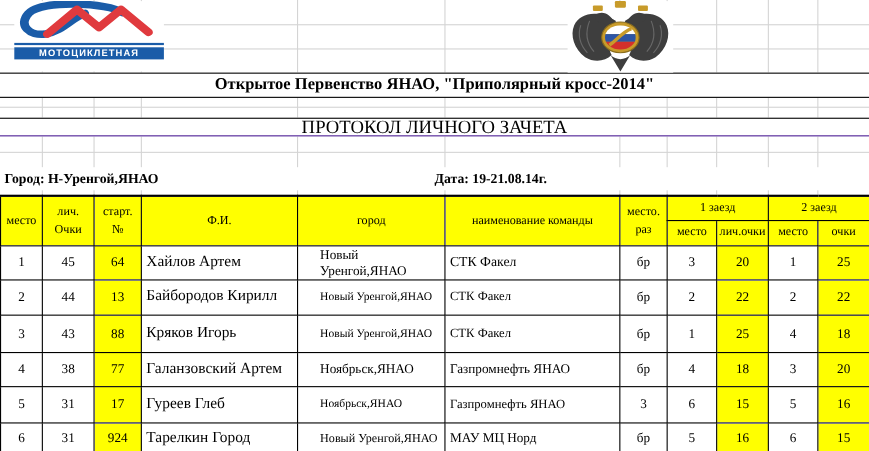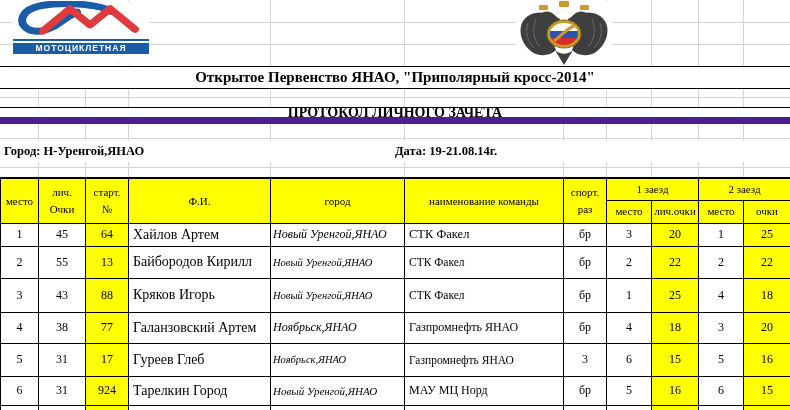--- a/index.html
+++ b/index.html
@@ -16,36 +16,36 @@
   .mfr-bar1{position:absolute;left:0;top:42px;width:136px;height:11px;background:var(--logo-blue);
             color:#fff;font:bold 8.5px/11px "Liberation Sans",sans-serif;text-align:center;letter-spacing:1px;}
   .mfr-bar2{position:absolute;left:0;top:54px;width:136px;height:10px;background:var(--logo-red);
             color:#fff;font:bold 7.5px/10px "Liberation Sans",sans-serif;text-align:center;letter-spacing:1px;}
   .eagle{position:absolute;left:516px;top:1px;width:96px;height:65px;background:#fff;z-index:3;}
   
   .row-banner{position:absolute;left:0;width:790px;background:#fff;display:flex;align-items:center;
               justify-content:center;z-index:2;}
   .title-row{top:66px;height:23px;border-top:1px solid #000;border-bottom:1px solid #000;
              font-weight:bold;font-size:15px;}
-  .subtitle-row{top:107px;height:17px;border-top:1px solid #000;border-bottom:7px solid #4c1d95;
-                font-weight:bold;font-size:14px;}
-  .info-row{position:absolute;left:0;top:141px;width:790px;height:21px;background:#fff;display:flex;
+  .subtitle-row{top:107px;height:17px;border-top:1px solid #000;border-bottom:1px solid #4c1d95;
+                font-weight:normal;font-size:17px;}
+  .info-row{position:absolute;left:0;top:152px;width:790px;height:21px;background:#fff;display:flex;
             align-items:center;font-weight:bold;font-size:12.5px;padding:0 4px;z-index:2;}
   .info-row .l{flex:1;text-align:left;}
   .info-row .c{flex:0 0 auto;text-align:center;}
   .info-row .r{flex:1;}
   
   table.tbl{position:absolute;left:0;top:177px;width:790px;border-collapse:collapse;table-layout:fixed;
             background:#fff;border-top:2px solid #000;z-index:2;}
   .tbl th,.tbl td{border:1px solid #000;overflow:hidden;vertical-align:middle;}
   .tbl th{background:var(--highlight);font-weight:normal;font-size:11px;white-space:pre-line;
           line-height:1.5;text-align:center;padding:0 1px;}
   .tbl td{font-size:12px;text-align:center;padding:0 2px;background:#fff;}
   .tbl td.name{text-align:left;font-size:14px;padding-left:4px;margin-left:32px;}
-  .tbl td.city{text-align:left;font-size:10.5px;padding-left:2px;font-style:italic;}
+  .tbl td.city{text-align:left;font-size:10.5px;padding-left:20px;}
   .tbl td.team{text-align:left;font-size:11.5px;padding-left:4px;}
   .tbl td.start{background:var(--highlight);font-weight:normal;}
   .tbl td.pts{background:var(--highlight);font-weight:normal;}
   tr.hA{height:22px;} tr.hB{height:23px;}
   tr.r1{height:23px;} tr.r2{height:32px;} tr.r3{height:34px;}
   tr.r4{height:31px;} tr.r5{height:33px;} tr.r6{height:29px;}
   tr.r1 td.city{font-size:12px;} tr.r1 td.team{font-size:12.5px;}
   tr.r4 td.city{font-size:12px;} tr.r4 td.team{font-size:12px;}
   tr.r6 td.city{font-size:11px;} tr.r6 td.team{font-size:12px;}
   tr.partial{height:6px;}
@@ -161,21 +161,21 @@
     <thead>
       <tr class="hA">
         <th rowspan="2">место</th>
         <th rowspan="2">лич.
 Очки</th>
         <th rowspan="2">старт.
 №</th>
         <th rowspan="2">Ф.И.</th>
         <th rowspan="2">город</th>
         <th rowspan="2">наименование  команды</th>
-        <th rowspan="2">спорт.
+        <th rowspan="2">место.
 раз</th>
         <th colspan="2">1 заезд</th>
         <th colspan="2">2 заезд</th>
       </tr>
       <tr class="hB">
         <th>место</th>
         <th>лич.очки</th>
         <th>место</th>
         <th>очки</th>
       </tr>
@@ -189,21 +189,21 @@
       <td class="city">Новый Уренгой,ЯНАО</td>
       <td class="team">СТК Факел</td>
       <td>бр</td>
       <td>3</td>
       <td class="pts">20</td>
       <td>1</td>
       <td class="pts">25</td>
     </tr>
         <tr class="r2">
       <td>2</td>
-      <td>55</td>
+      <td>44</td>
       <td class="start">13</td>
       <td class="name">Байбородов Кирилл</td>
       <td class="city">Новый Уренгой,ЯНАО</td>
       <td class="team">СТК Факел</td>
       <td>бр</td>
       <td>2</td>
       <td class="pts">22</td>
       <td>2</td>
       <td class="pts">22</td>
     </tr>

